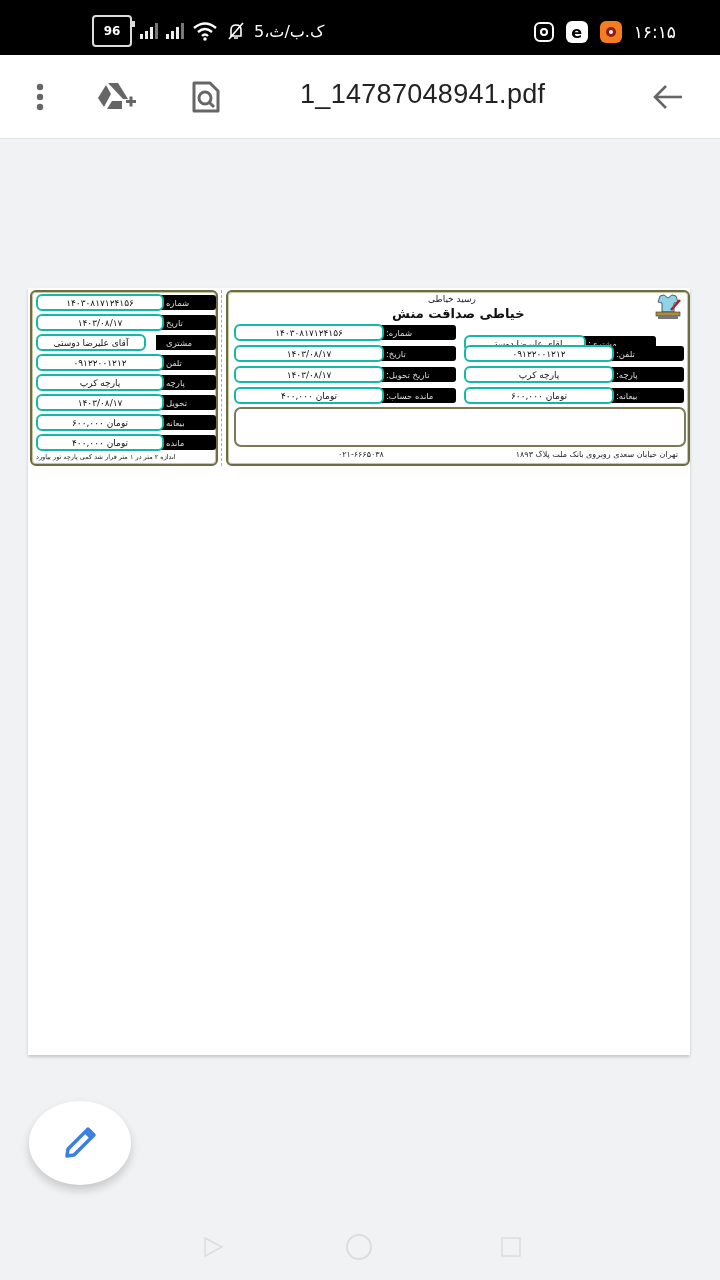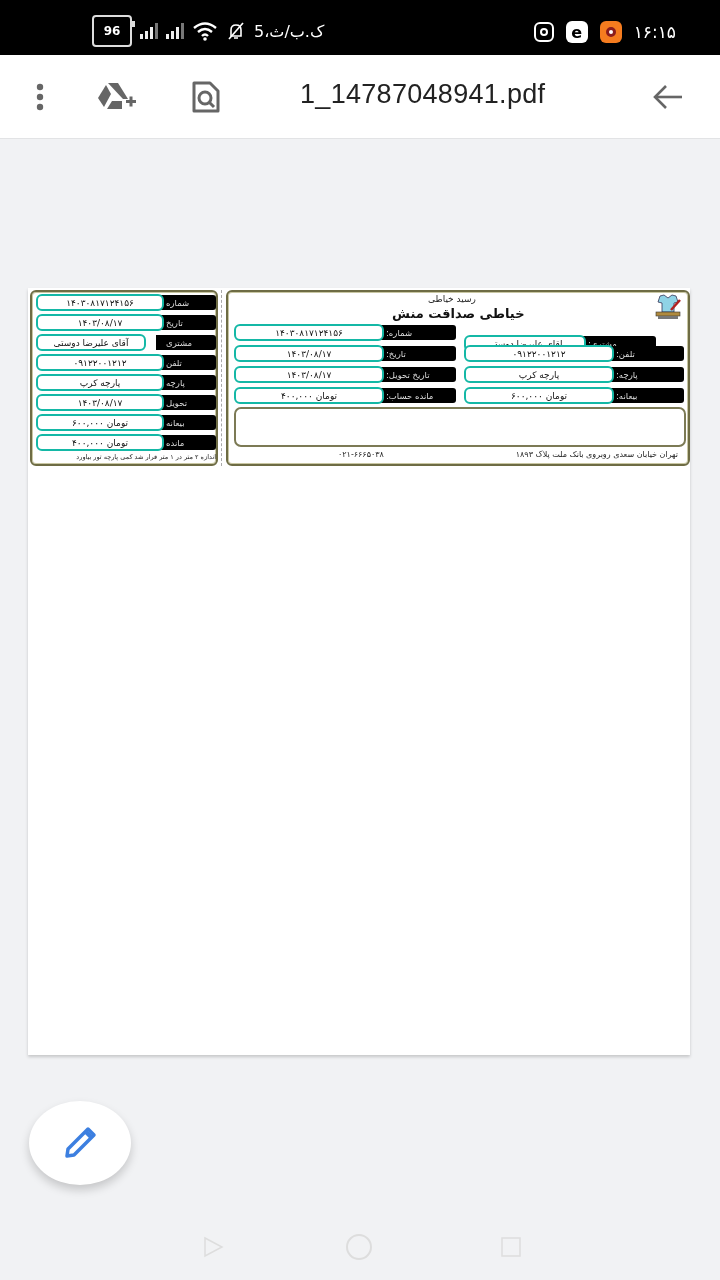--- a/index.html
+++ b/index.html
@@ -149,21 +149,21 @@
         <div class="lbl" style="width:60px">تحویل</div>
       </div>
     <div class="row" style="left:4px; top:122px; width:180px;">
         <div class="val">۶۰۰,۰۰۰ تومان</div>
         <div class="lbl" style="width:60px">بیعانه</div>
       </div>
     <div class="row" style="left:4px; top:142px; width:180px;">
         <div class="val">۴۰۰,۰۰۰ تومان</div>
         <div class="lbl" style="width:60px">مانده</div>
       </div>
-    <div class="foot" style="left:4px; top:161px; width:180px; text-align:right; font-size:6.5px;">اندازه ۲ متر در ۱ متر قرار شد کمی پارچه تور بیاورد</div>
+    <div class="foot" style="left:4px; top:161px; width:180px; text-align:left; font-size:6.5px;">اندازه ۲ متر در ۱ متر قرار شد کمی پارچه تور بیاورد</div>
   </div>
 
   <div style="position:absolute; left:193px; top:2px; width:1px; height:176px; border-left:1px dashed #aaa;"></div>
 
   <div class="receipt" style="left:198px; top:2px; width:464px; height:176px;">
     <div class="main-head-sub" style="left:200px; top:2px;">رسید خیاطی</div>
     <div class="main-head-title" style="left:164px; top:14px;">خیاطی صداقت منش</div>
     <svg style="position:absolute; right:6px; top:2px;" width="28" height="26" viewBox="0 0 28 26">
       <path d="M6 2 L10 1 L14 4 L18 1 L22 2 L24 8 L20 9 L20 18 L8 18 L8 9 L4 8 Z" fill="#8fd3e6" stroke="#335" stroke-width="0.8"></path>
       <rect x="2" y="18" width="24" height="4" fill="#b08a3e" stroke="#333" stroke-width="0.6"></rect>

